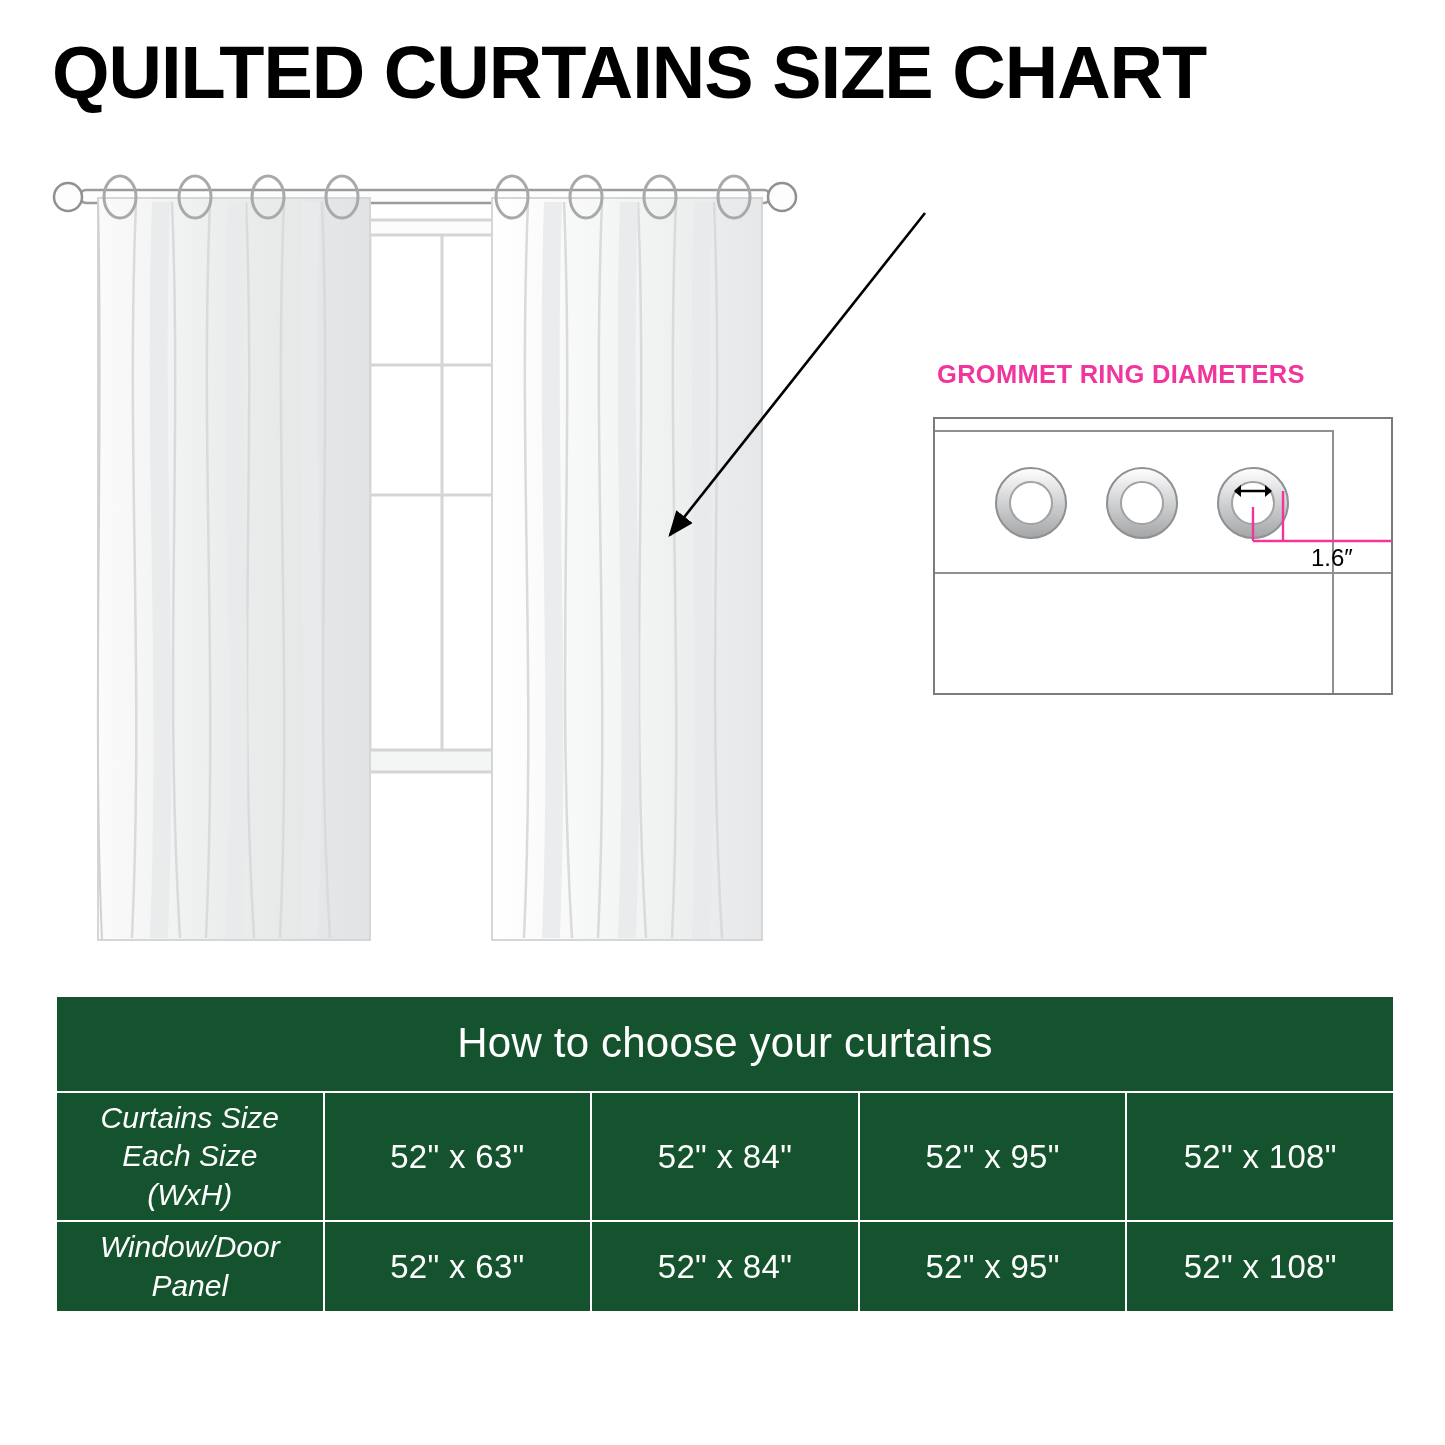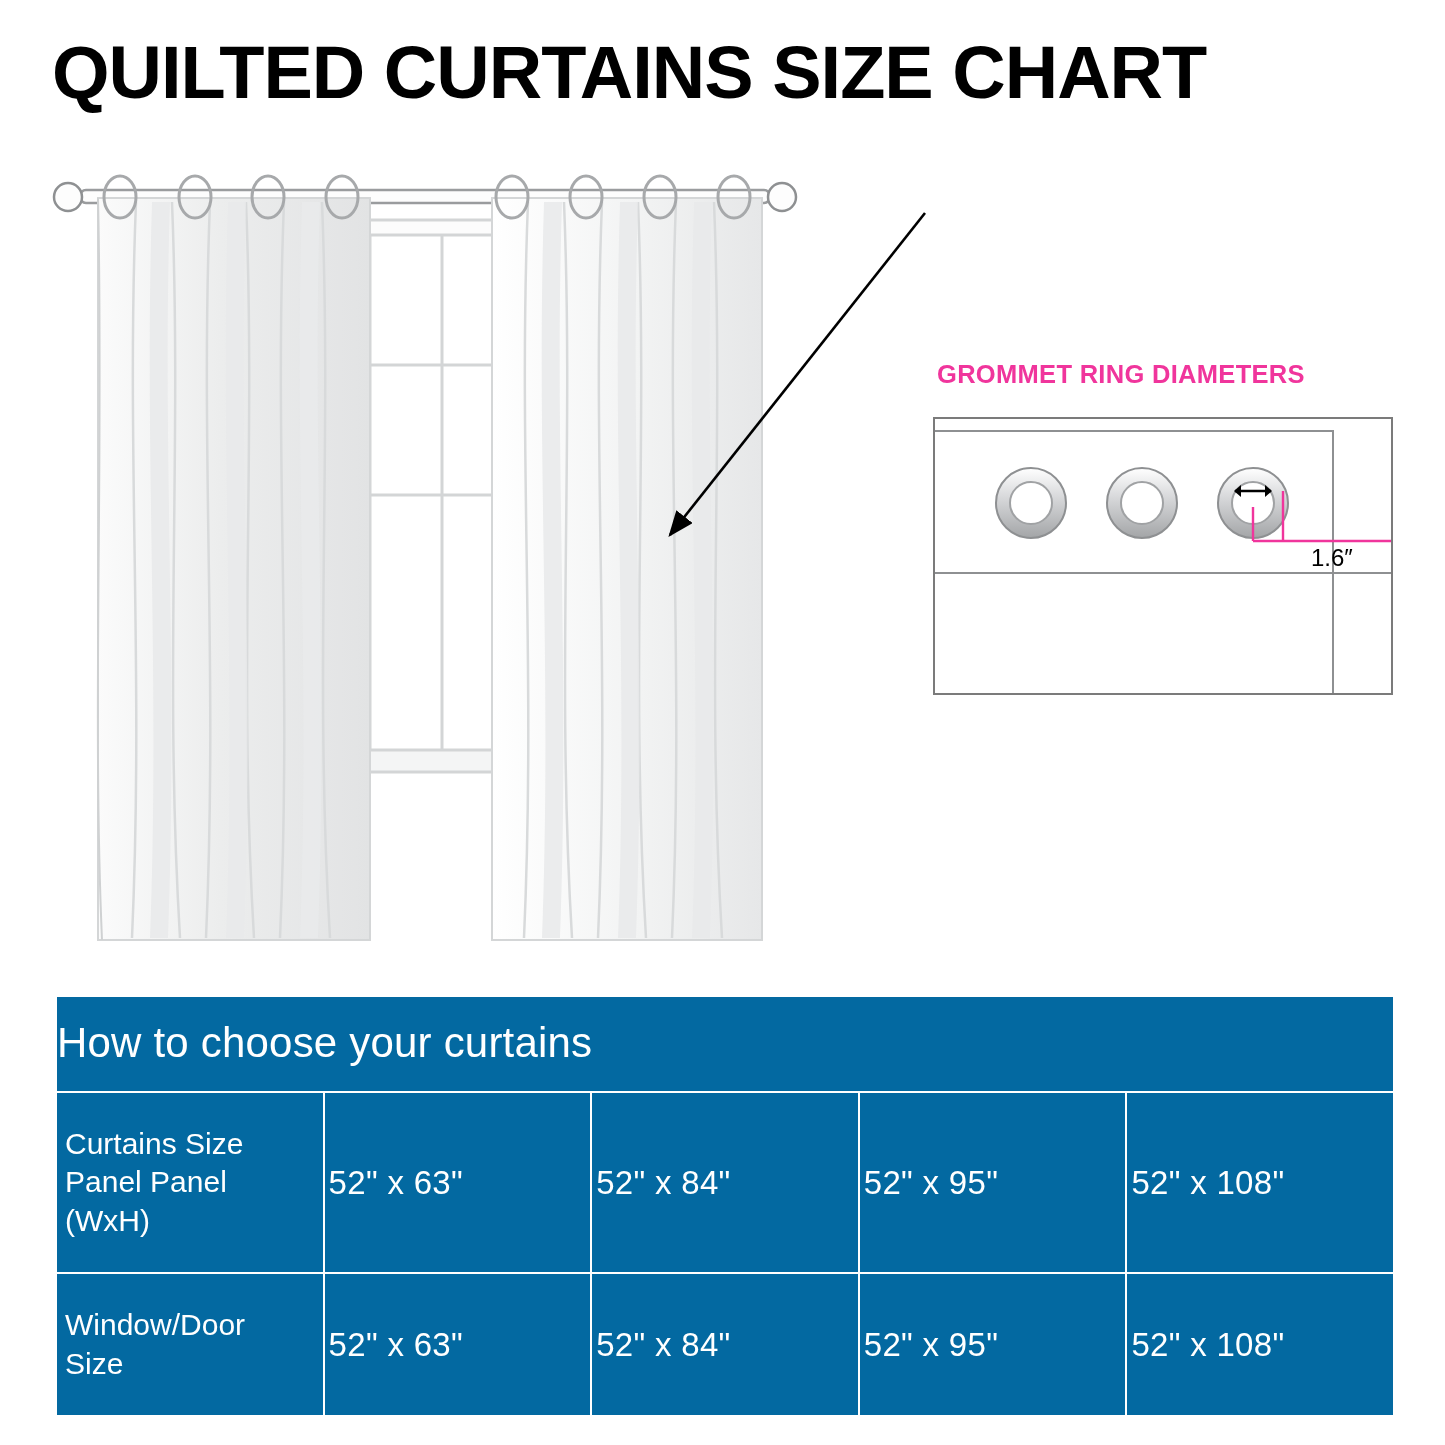--- a/index.html
+++ b/index.html
@@ -89,36 +89,37 @@
     top: 995px;
     width: 1340px;
   }
   table.sizes {
     border-collapse: collapse;
     width: 1340px;
     table-layout: fixed;
   }
   table.sizes td, table.sizes th {
     border: 2px solid #ffffff;
-    background: #0369a1;
+    background: #14532d;
     color: #ffffff;
-    text-align: left;
+    text-align: center;
     vertical-align: middle;
     font-weight: normal;
   }
   .tbl-header {
     font-size: 42px;
     padding: 22px 0 24px 0;
     letter-spacing: 0.2px;
   }
   .row-label {
     font-size: 30px;
     line-height: 1.28;
-    padding: 32px 8px;
+    padding: 6px 8px;
     width: 266px;
+    font-style: italic;
   }
   .cell {
     font-size: 33px;
     padding: 14px 4px;
     letter-spacing: 0.3px;
   }
 </style>
 </head>
 <body>
 
@@ -270,32 +271,32 @@
 
   <div class="table-wrap">
     <table class="sizes">
       <tbody>
           <tr>
         <td class="tbl-header" colspan="5">How to choose your curtains</td>
       </tr>
       <tr>
         <td class="row-label">
           <div>Curtains Size</div>
-          <div>Panel Panel</div>
+          <div>Each Size</div>
           <div>(WxH)</div>
         </td>
         <td class="cell">52" x 63"</td>
         <td class="cell">52" x 84"</td>
         <td class="cell">52" x 95"</td>
         <td class="cell">52" x 108"</td>
       </tr>
       <tr>
         <td class="row-label">
           <div>Window/Door</div>
-          <div>Size</div>
+          <div>Panel</div>
         </td>
         <td class="cell">52" x 63"</td>
         <td class="cell">52" x 84"</td>
         <td class="cell">52" x 95"</td>
         <td class="cell">52" x 108"</td>
       </tr>
     </tbody>
       </table>
   </div>
 

